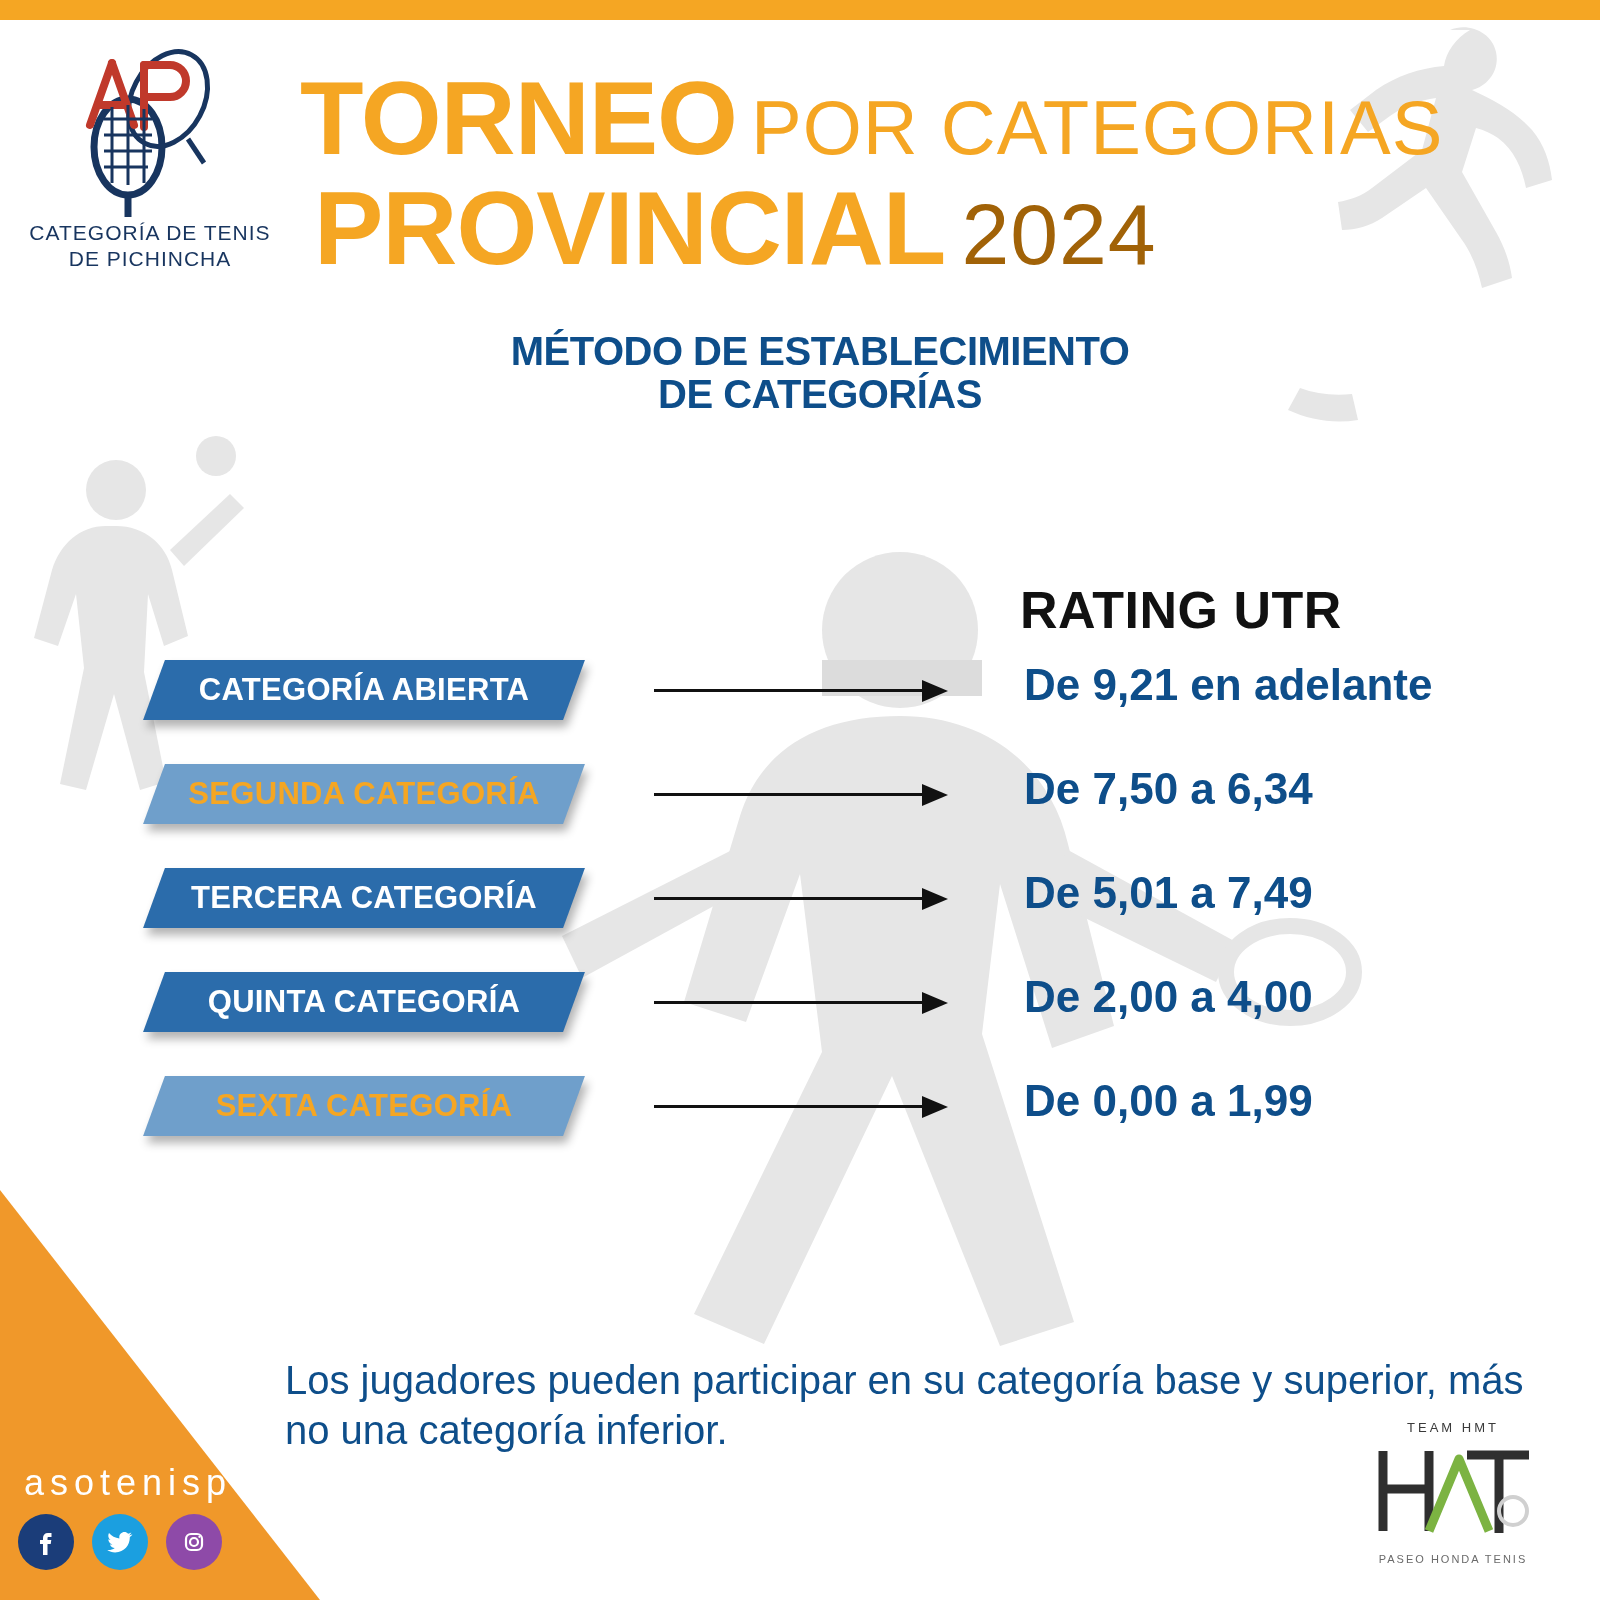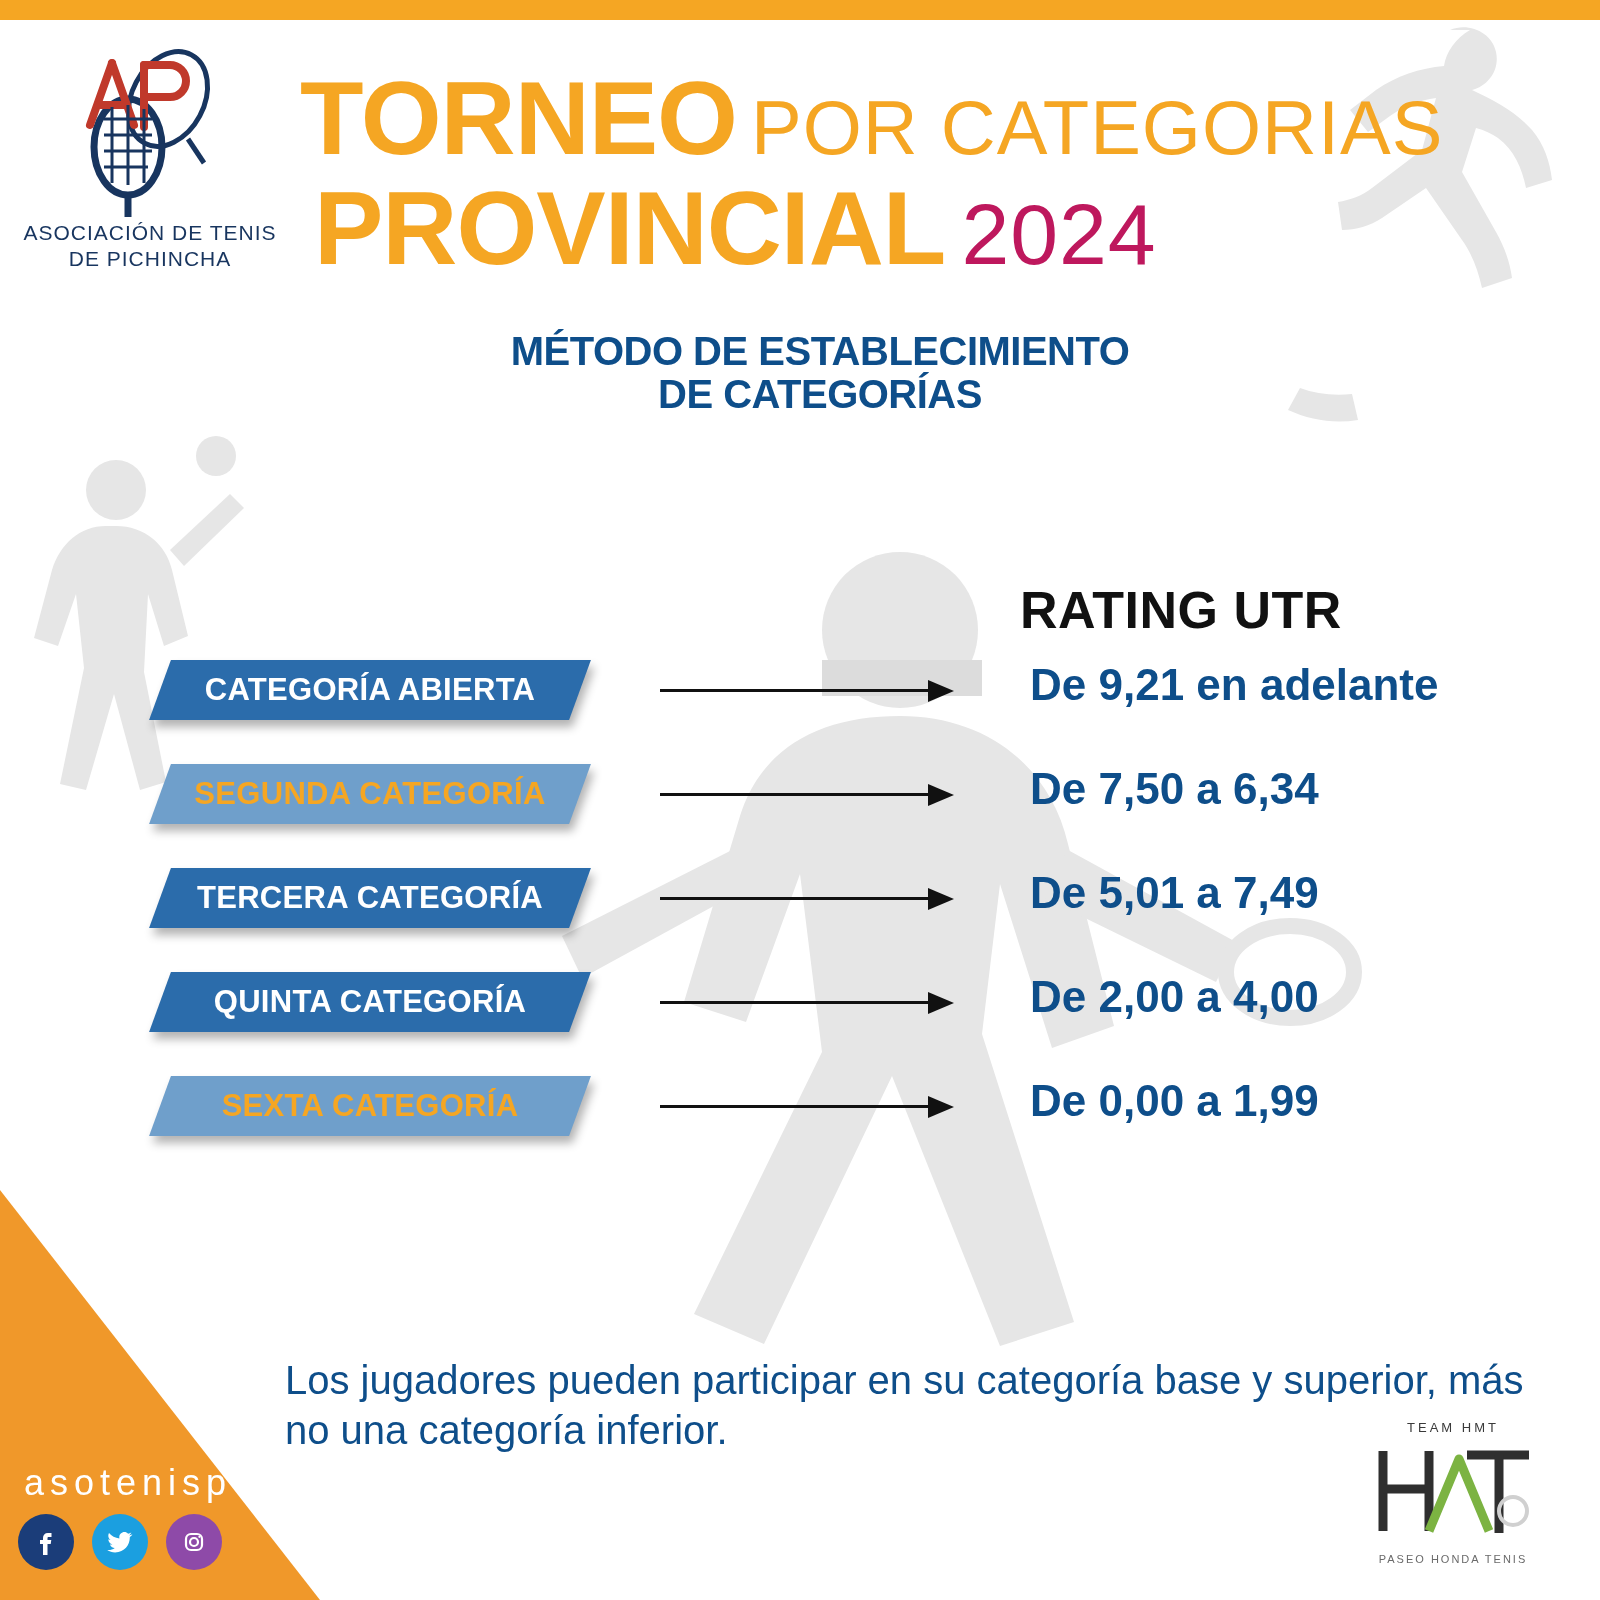--- a/index.html
+++ b/index.html
@@ -107,21 +107,21 @@
     font-family: "Liberation Sans", sans-serif;
     font-weight: bold;
     font-size: 104px;
     color: #f5a623;
     letter-spacing: -1px;
   }
   .t-year {
     font-family: "Liberation Sans", sans-serif;
     font-weight: normal;
     font-size: 86px;
-    color: #be185d;
+    color: #a16207;
     letter-spacing: 1px;
     margin-left: 16px;
   }
   .subtitle {
     position: absolute;
     left: 170px;
     top: 330px;
     width: 1300px;
     text-align: center;
     color: #0e4e8a;
@@ -138,21 +138,21 @@
     top: 580px;
     color: #111111;
     font-weight: bold;
     font-size: 52px;
     letter-spacing: 0.5px;
   }
 
   
   .rows {
     position: absolute;
-    left: 160px;
+    left: 154px;
     top: 660px;
     width: 1420px;
   }
   .row {
     position: relative;
     height: 104px;
   }
   .chip-wrap {
     position: absolute;
     left: 0;
@@ -329,21 +329,21 @@
           <path d="M78 70h28"></path>
           <path d="M124 30v62"></path>
           <path d="M124 30h26a16 16 0 0 1 0 32h-26"></path>
         </g>
         <g fill="none" stroke="#18355f" stroke-width="3">
           <path d="M84 84h48M84 100h48M84 116h48M84 132h44"></path>
           <path d="M92 72v76M108 70v80M124 74v74"></path>
         </g>
       </svg>
     </div>
-    <div class="logo-text">ASOCIACIÓN DE TENIS</div>
+    <div class="logo-text">CATEGORÍA DE TENIS</div>
     <div class="logo-text">DE PICHINCHA</div>
   </div>
 
   <div class="title-block">
     <div class="title-line1">
       <span class="t-torneo">TORNEO</span><span class="t-por">POR CATEGORIAS</span>
     </div>
     <div class="title-line2">
       <span class="t-provincial">PROVINCIAL</span><span class="t-year">2024</span>
     </div>

